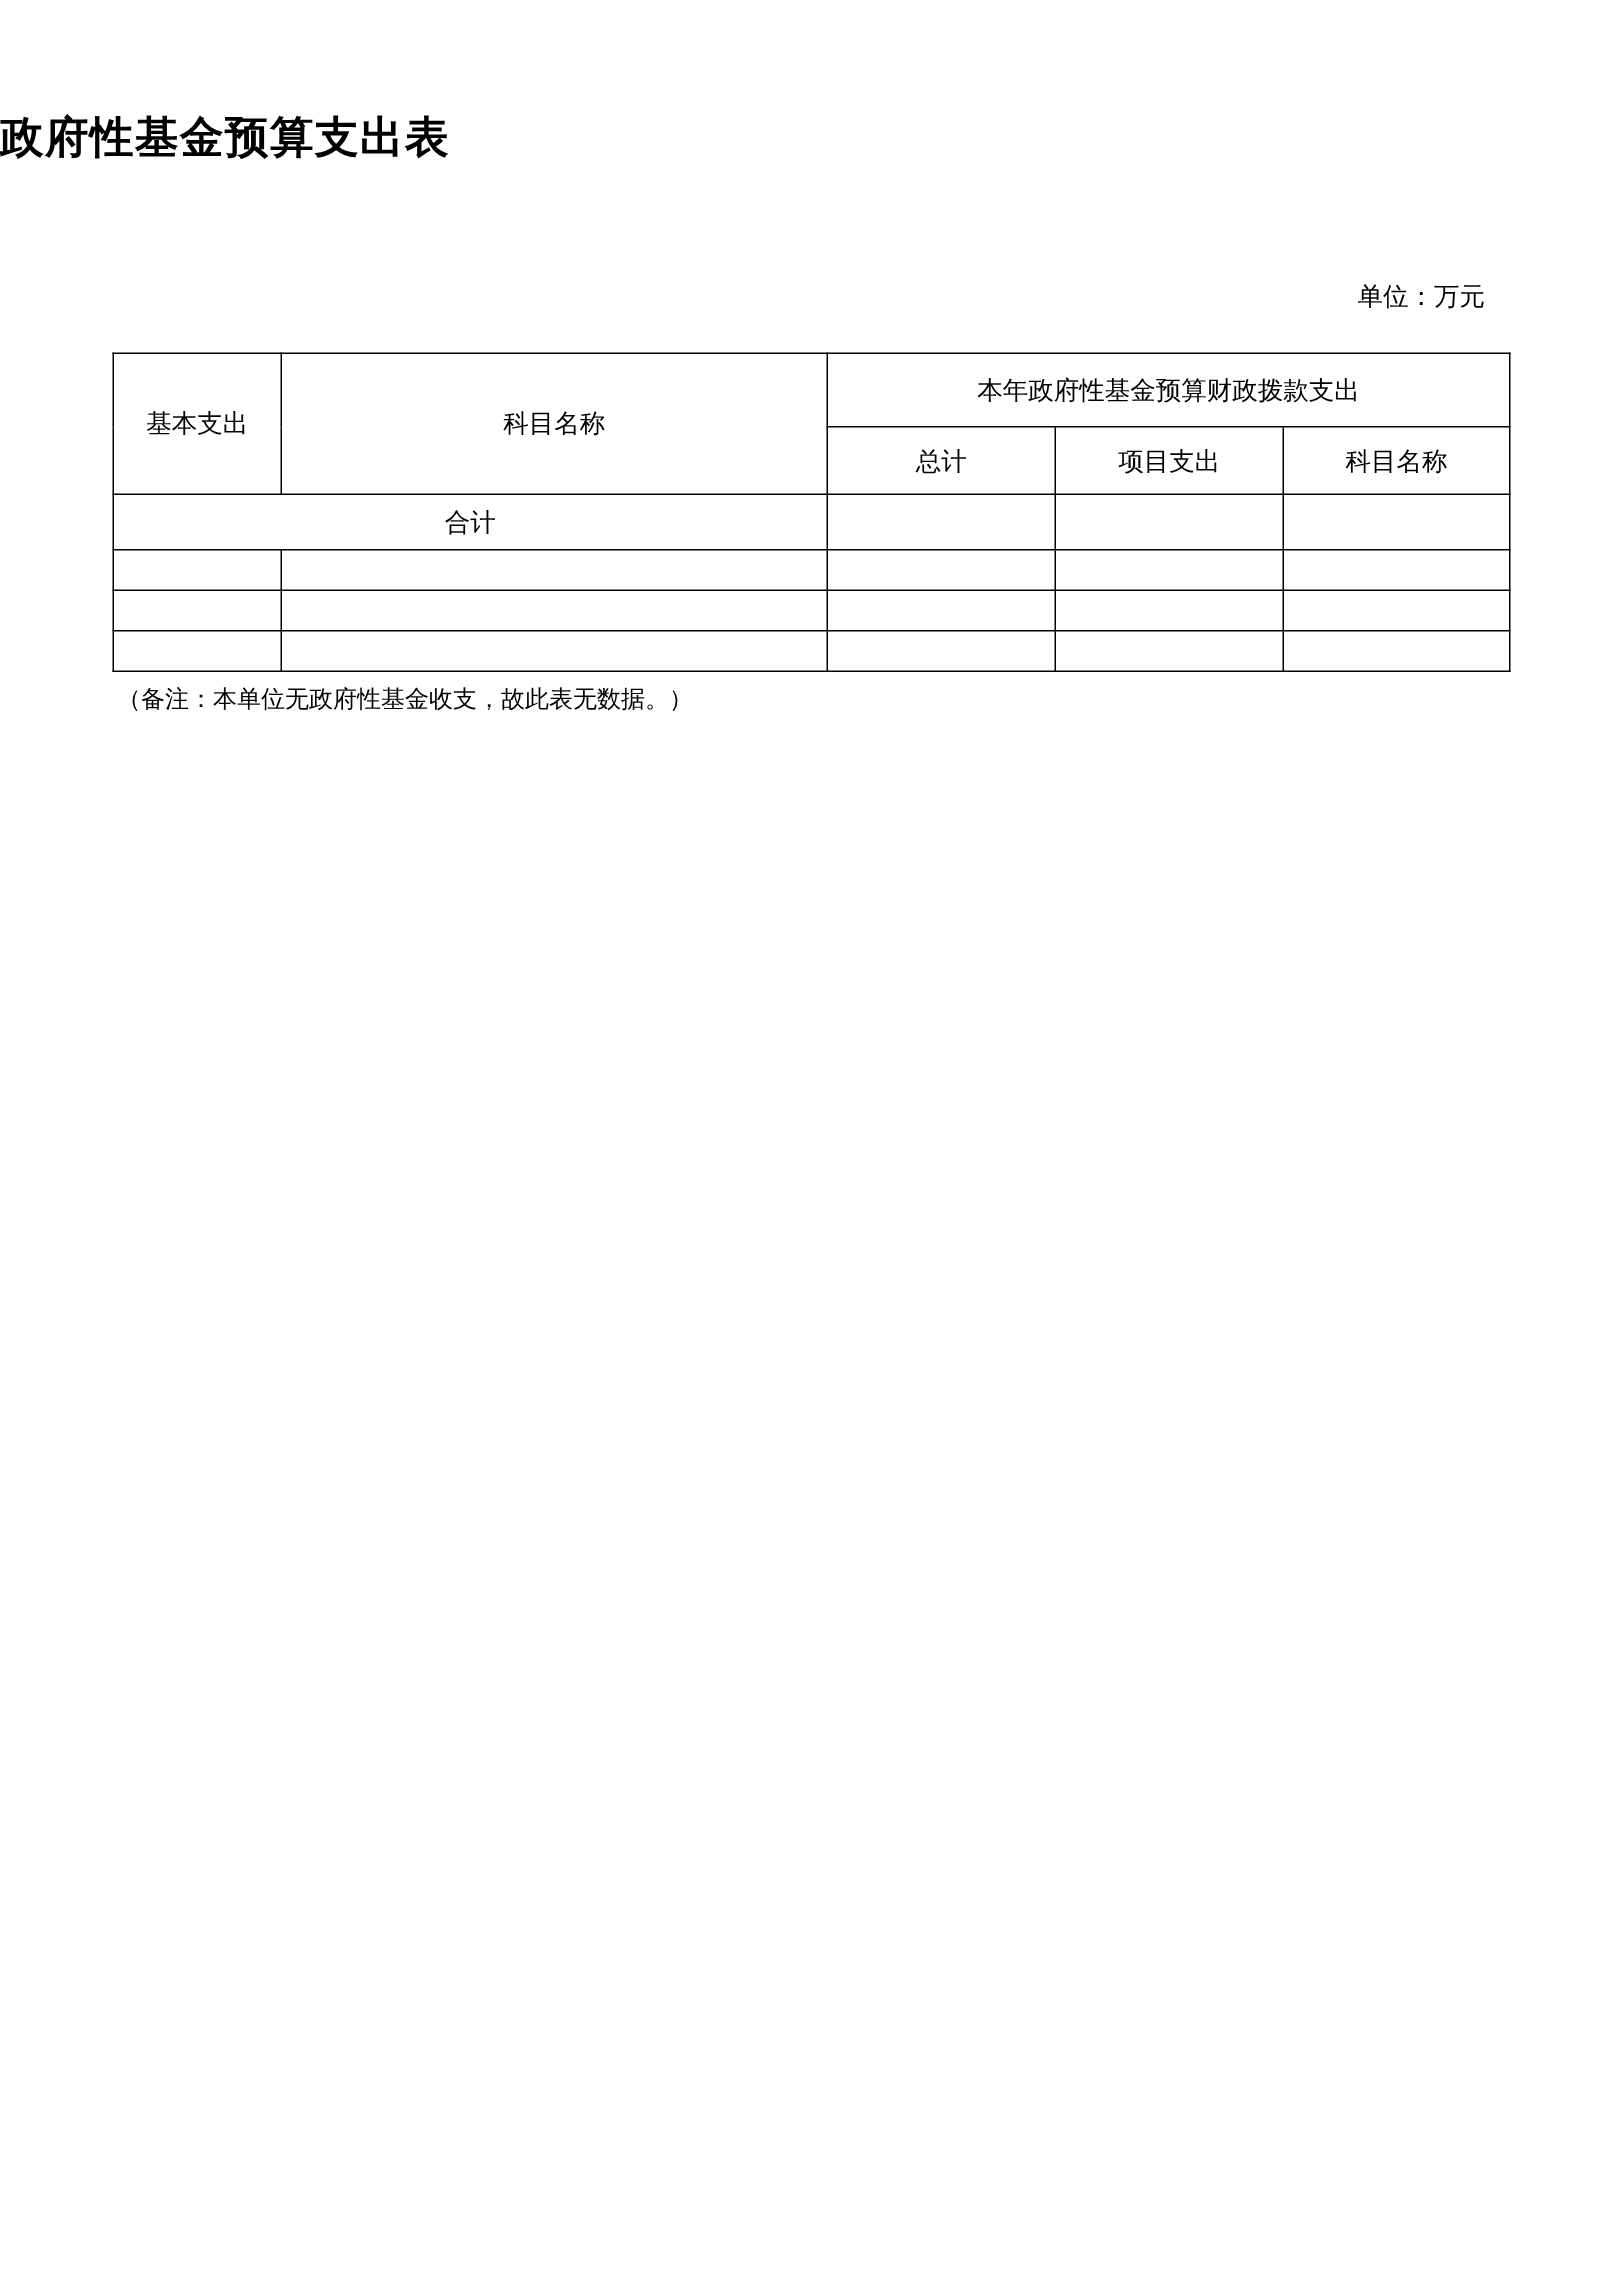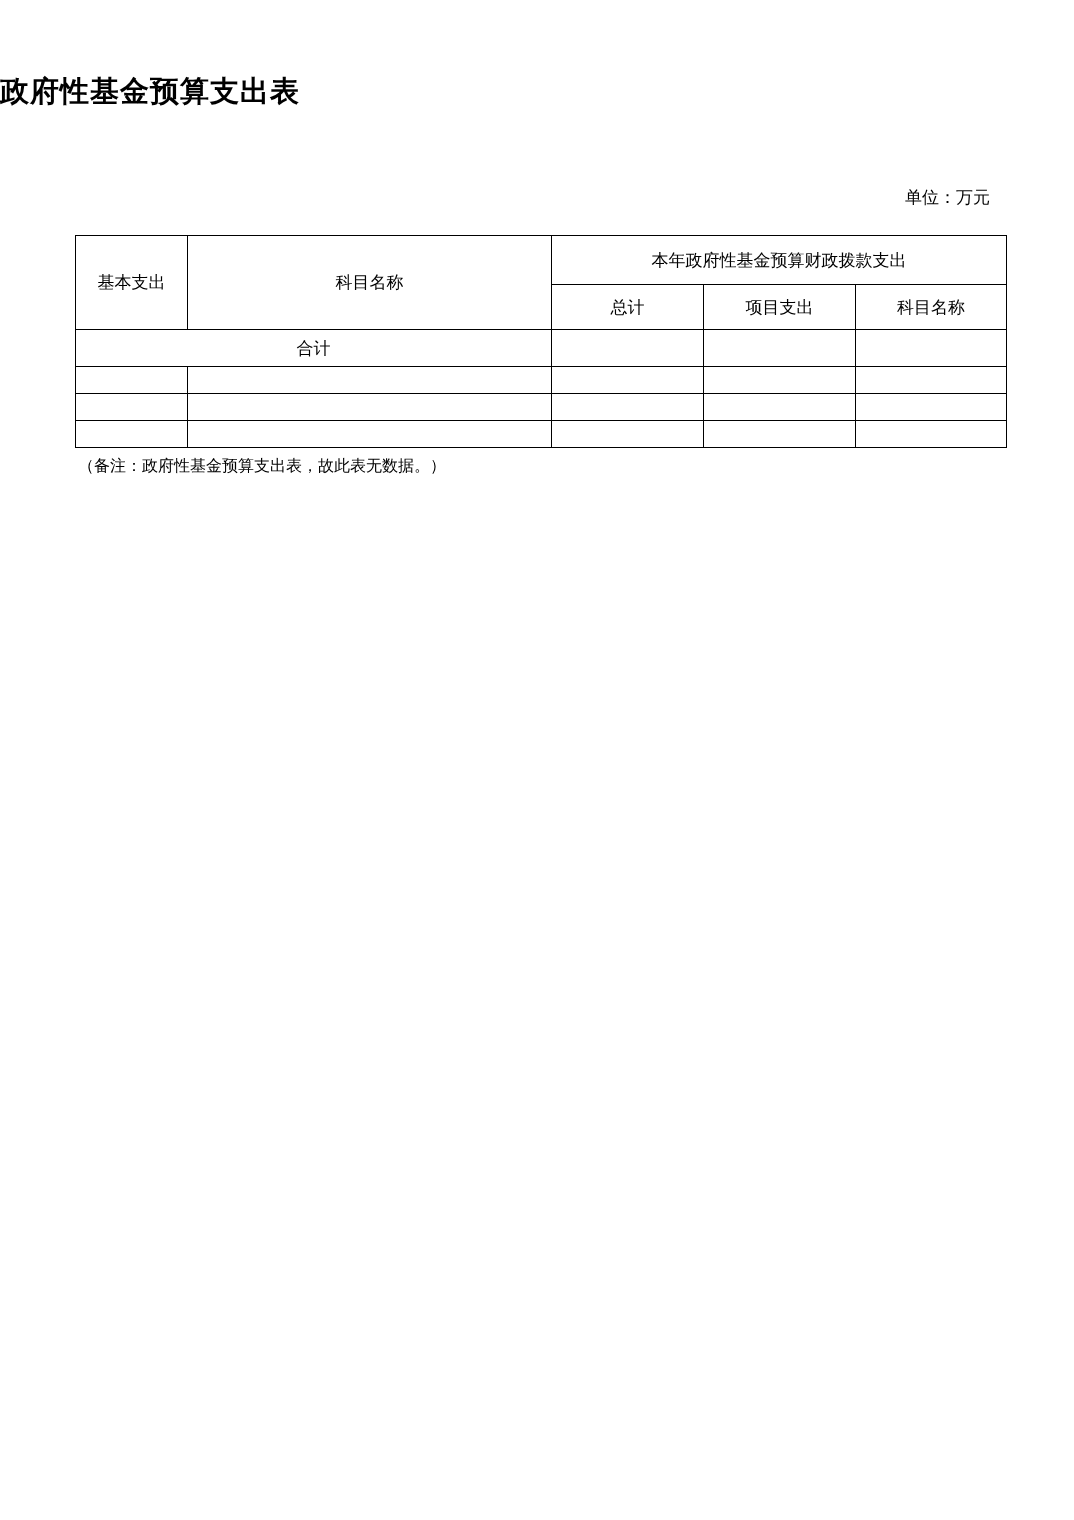--- a/index.html
+++ b/index.html
@@ -128,15 +128,15 @@
           <td></td>
           <td></td>
           <td></td>
           <td></td>
           <td></td>
         </tr>
       </tbody>
     </table>
   </div>
 
-  <p class="note">（备注：政府性基金预算支出表，故此表无数据。）</p>
+  <p class="note">（备注：本单位无政府性基金收支，故此表无数据。）</p>
 
 </div>
 
 </body></html>

